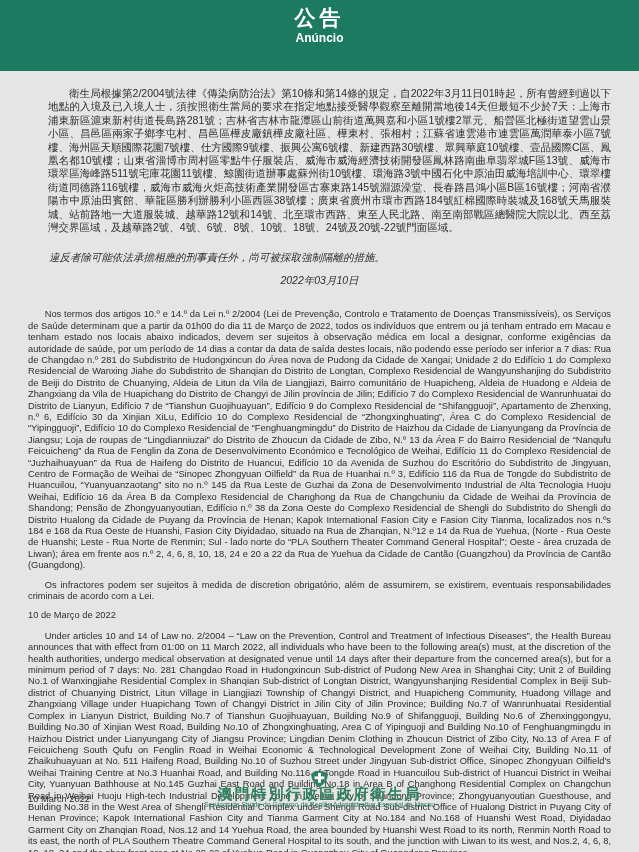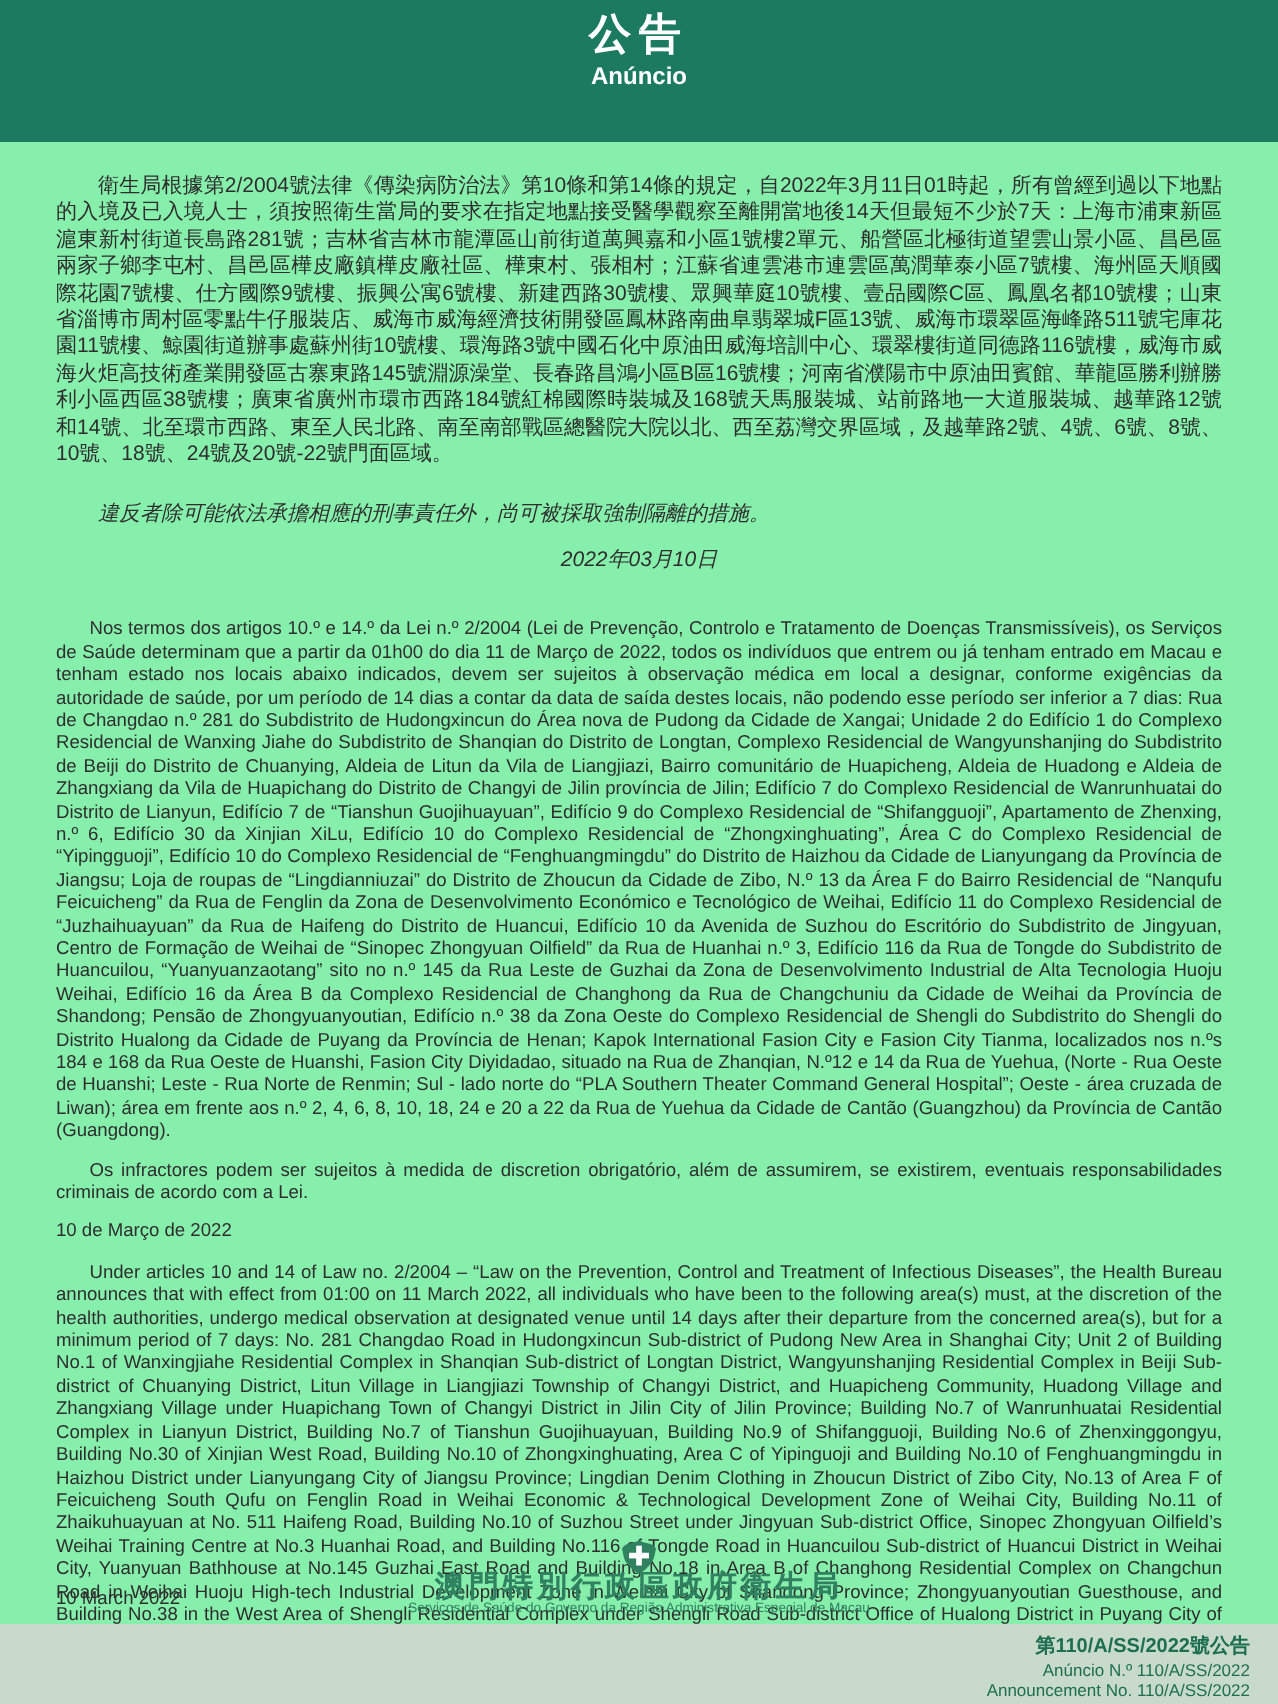--- a/index.html
+++ b/index.html
@@ -1,40 +1,40 @@
 <!DOCTYPE html>
 <html><head>
 <meta charset="utf-8">
 <style>
   html,body{margin:0;padding:0;background:#ffffff;}
   .page{
     position:relative;
     width:639px;height:852px;
     margin:0 auto;
-    background:#86efac;
+    background:#e5e5e5;
     overflow:hidden;
     font-family:"Liberation Sans","DejaVu Sans",sans-serif;
     color:#3a3a3a;
   }
   
   .banner{
     height:71px;
     background:#1b7a5f;
     color:#ffffff;
     text-align:center;
     padding-top:5px;
     box-sizing:border-box;
   }
   .banner-zh{font-size:21px;font-weight:bold;line-height:25px;letter-spacing:4px;}
   .banner-pt{font-size:12px;font-weight:bold;line-height:17px;}
   .banner-en{font-size:14px;font-weight:bold;line-height:17px;}
   
   .content{padding:16px 28px 0 28px;}
   .zh{font-size:10.5px;line-height:13.4px;text-align:justify;color:#2e2e2e;}
-  .zh-body{text-indent:2em;}
+  .zh-body{text-indent:2em;margin-left:20px;}
   .zh-note{text-indent:2em;margin-top:17px;font-style:italic;}
   .zh-date{margin-top:9px;text-align:center;font-style:italic;}
   .latin{font-size:9.3px;line-height:11.4px;text-align:justify;color:#2e2e2e;}
   .pt-body{margin-top:22px;text-indent:1.8em;}
   .pt-note{margin-top:8px;text-indent:1.8em;}
   .pt-date{margin-top:8px;text-align:left;}
   .en-body{margin-top:9px;text-indent:1.8em;}
   .en-date{position:absolute;left:28px;bottom:48px;font-size:9.3px;color:#2e2e2e;}
   
   .footer-org{
@@ -85,19 +85,14 @@
   <div class="footer-org">
     <svg class="logo-icon" viewBox="0 0 24 24" xmlns="http://www.w3.org/2000/svg">
       <path fill="#2f8160" d="M12 0c3 3 9 1 12 6-1 4-1 8-4 11-3 4-5 5-8 7-3-2-5-3-8-7C1 14 1 10 0 6 3 1 9 3 12 0z"></path>
       <rect x="10" y="4" width="4" height="14" fill="#ffffff"></rect>
       <rect x="5" y="9" width="14" height="4" fill="#ffffff"></rect>
     </svg>
     <div class="org-zh">澳門特別行政區政府衛生局</div>
     <div class="org-pt">Serviços de Saúde do Governo da Região Administrativa Especial de Macau</div>
   </div>
 
-  <div class="footer-band">
-    <div class="ref-zh">第110/A/SS/2022號公告</div>
-    <div class="ref-pt">Anúncio N.º 110/A/SS/2022</div>
-    <div class="ref-en">Announcement No. 110/A/SS/2022</div>
-  </div>
 
 </div>
 
 </body></html>

